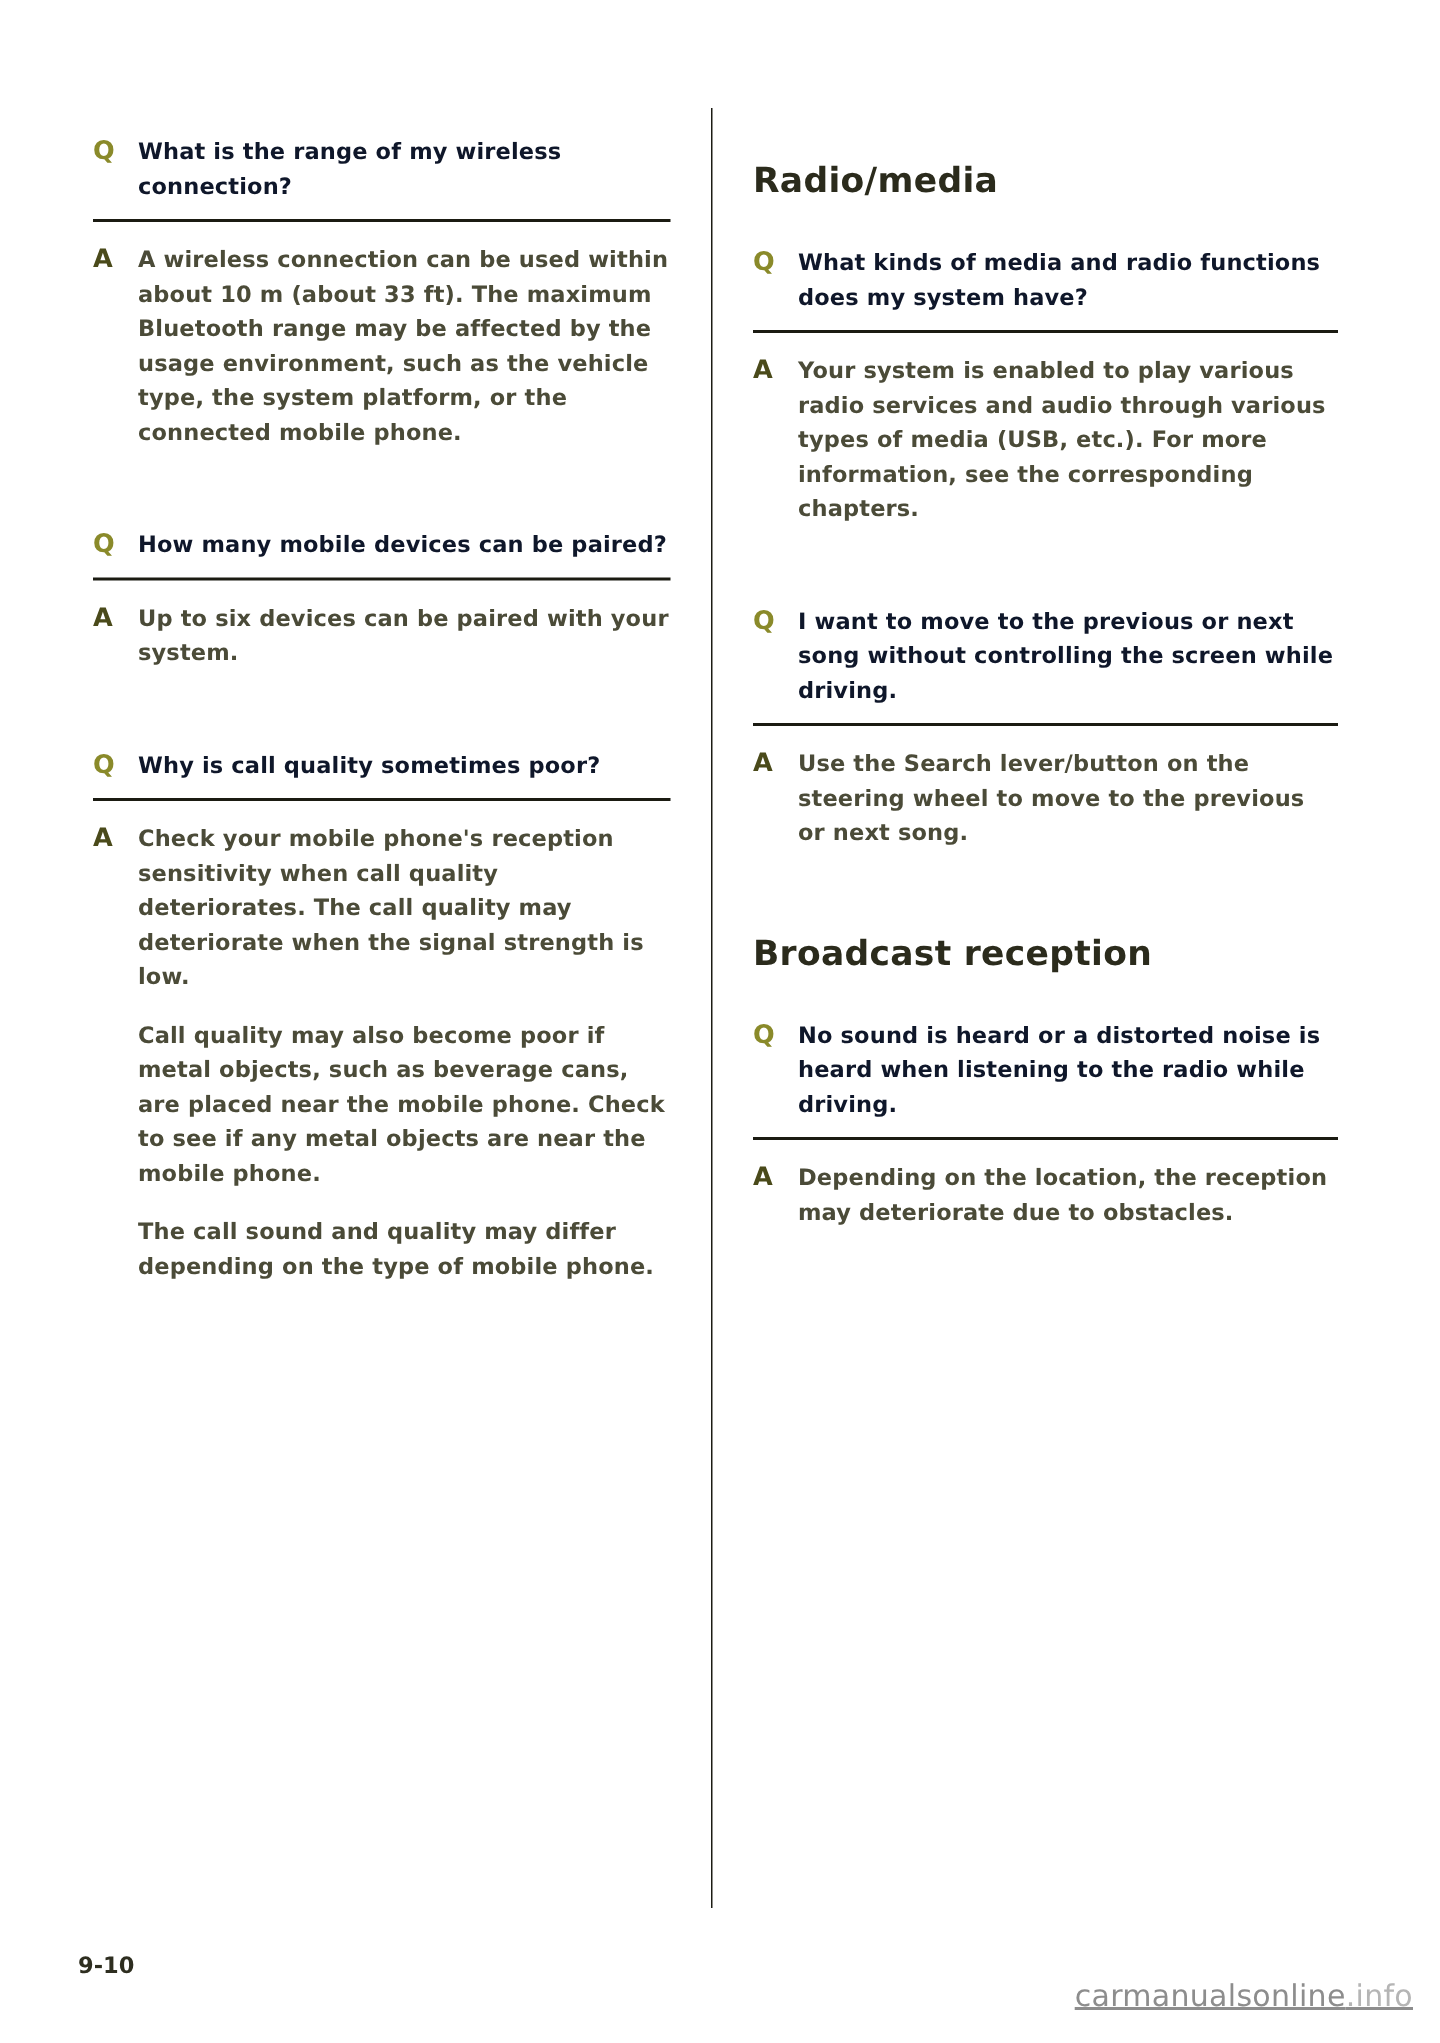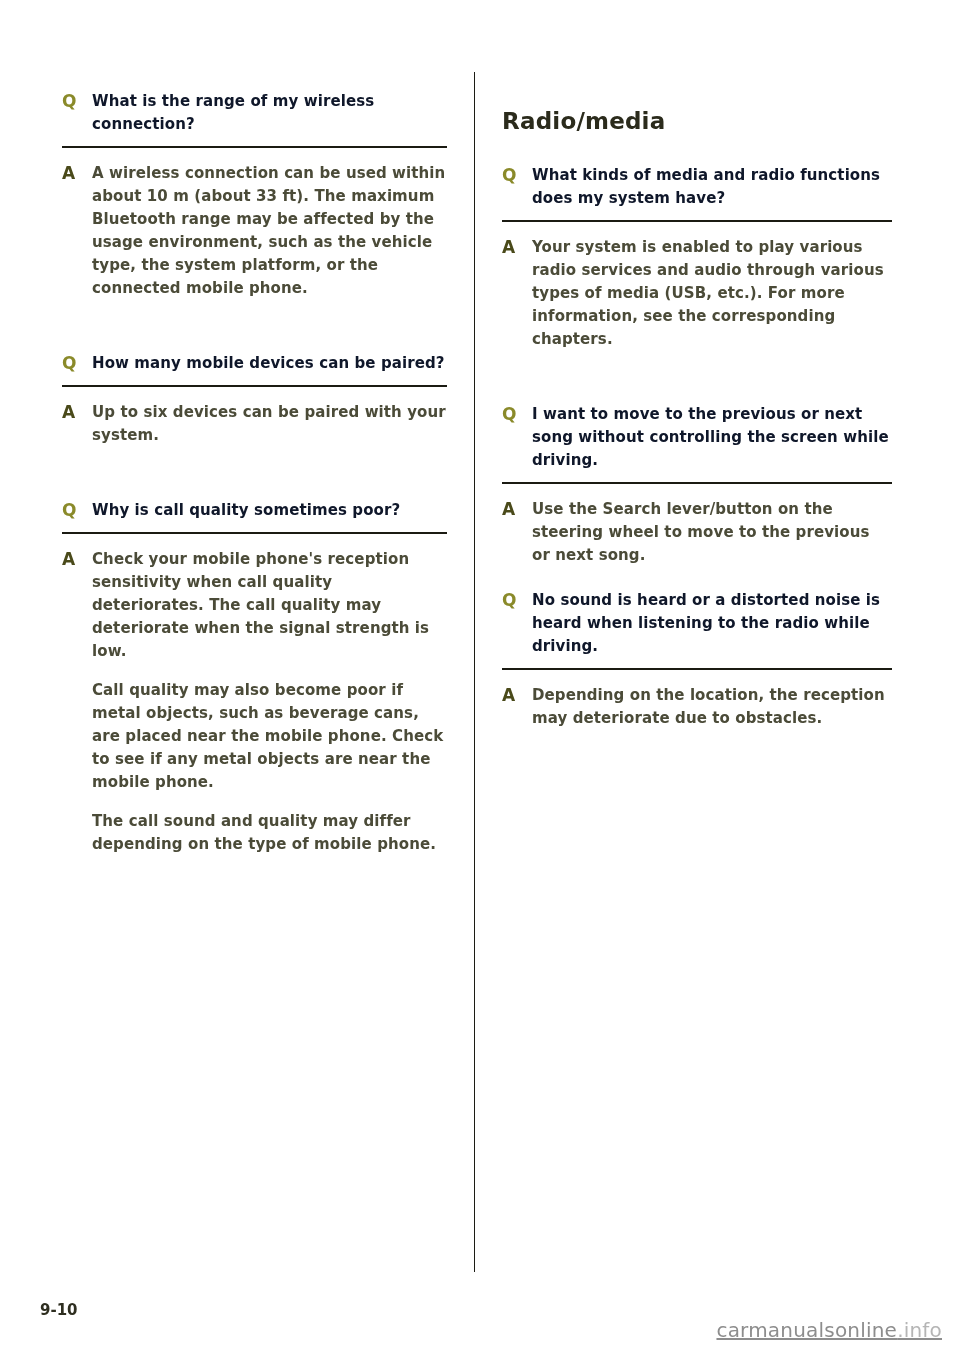--- a/index.html
+++ b/index.html
@@ -104,21 +104,21 @@
     margin: 0 0 30px 0;
   }
   .section-heading.second {
     margin-top: 56px;
     margin-bottom: 30px;
   }
 
   
   .page-number {
     position: absolute;
-    left: 40px;
+    left: 52px;
     top: 1301px;
     font-size: 15px;
     font-weight: bold;
     color: #2e2e20;
   }
   .watermark {
     position: absolute;
     right: 18px;
     top: 1318px;
     font-size: 20px;
@@ -219,20 +219,21 @@
       </div>
       <div class="rule"></div>
       <div class="qa-row">
         <div class="marker a">A</div>
         <div class="qa-text a">
           <p>Use the Search lever/button on the steering wheel to move to the previous or next song.</p>
         </div>
       </div>
     </div>
 
+    <h2 class="section-heading second">Broadcast reception</h2>
 
     <div class="qa-block">
       <div class="qa-row">
         <div class="marker q">Q</div>
         <div class="qa-text q">No sound is heard or a distorted noise is heard when listening to the radio while driving.</div>
       </div>
       <div class="rule"></div>
       <div class="qa-row">
         <div class="marker a">A</div>
         <div class="qa-text a">

